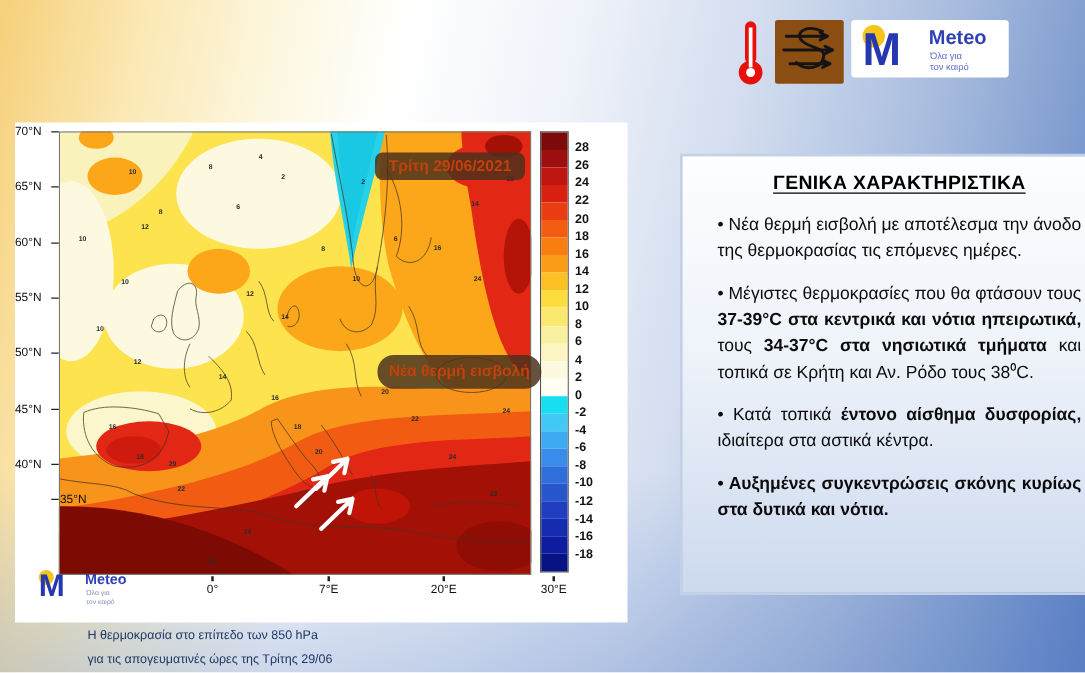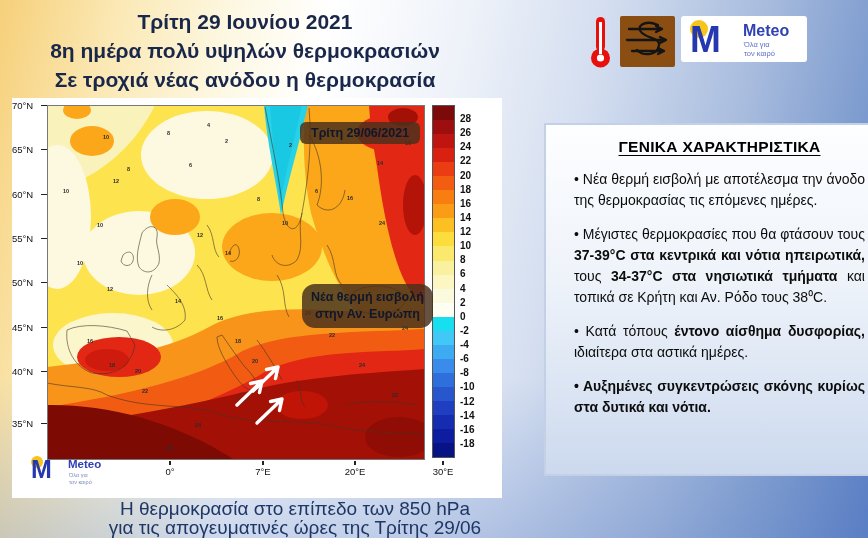--- a/index.html
+++ b/index.html
@@ -23,52 +23,47 @@
   .map-panel{position:absolute;left:12px;top:98px;width:490px;height:400px;background:#ffffff;}
   .plot{position:absolute;left:35px;top:7px;width:378px;height:355px;}
   .lat-tick{position:absolute;left:0;width:16px;text-align:right;font-size:9.5px;color:#111;}
   .lat-tick .dash{position:absolute;left:29px;top:5px;width:6px;height:1.2px;background:#222;}
   .lon-tick{position:absolute;width:34px;text-align:center;font-size:9.5px;color:#111;}
   .lon-tick .vline{width:1.2px;height:4px;background:#222;margin:0 auto 1px auto;}
   .cbar{position:absolute;left:420px;top:7px;width:23px;height:353px;display:flex;flex-direction:column;border:1px solid #555;box-sizing:border-box;}
   .cbar div{flex:1;}
   .cbar-ticks{position:absolute;left:448px;top:7px;width:30px;height:353px;}
   .cbar-ticks div{position:absolute;font-size:10px;font-weight:600;color:#111;}
-  .chip{position:absolute;background:rgba(74,48,28,0.84);color:#0f172a;font-weight:bold;border-radius:6px;text-align:center;}
+  .chip{position:absolute;background:rgba(74,48,28,0.84);color:#c2410c;font-weight:bold;border-radius:6px;text-align:center;}
   .date-chip{left:288px;top:24px;font-size:12.5px;padding:4px 11px;}
   .anno-chip{left:290px;top:186px;font-size:12.5px;line-height:17px;padding:5px 9px;border-radius:13px;}
   .maplogo{position:absolute;left:16px;top:356px;width:120px;height:40px;}
   .maplogo .sun{position:absolute;left:3px;top:2px;width:12px;height:12px;border-radius:50%;background:#f5c51b;}
   .maplogo .m{position:absolute;left:3px;top:1px;font-size:25px;font-weight:bold;color:#2638b0;}
   .maplogo .name{position:absolute;left:40px;top:4px;font-size:11.5px;font-weight:bold;color:#2f42b5;}
   .maplogo .tag{position:absolute;left:41px;top:18px;font-size:5.5px;line-height:6.5px;color:#7d8ac0;}
   .attribution{position:absolute;right:30px;top:380px;font-size:10px;color:#3a3a3a;}
   
-  .caption{position:absolute;left:70px;top:499px;width:450px;text-align:center;
-    color:#1e3765;font-size:19px;line-height:19px;}
+  .caption{position:absolute;left:70px;top:499px;width:450px;
+    color:#1e3765;font-size:10px;line-height:19px;}
   
   .right-panel{position:absolute;left:508px;top:123px;width:340px;height:353px;box-sizing:border-box;
     background:linear-gradient(180deg,#fdfeff 0%,#eef3fa 45%,#ccd9ee 100%);
     border:2px solid #c3d0e6;padding:11px 17px 8px 28px;margin-left:36px;}
   .panel-title{text-align:center;font-size:15.5px;font-weight:bold;color:#000;
     text-decoration:underline;text-underline-offset:3px;margin:2px 0 4px 0;letter-spacing:0.3px;}
   .bullet{font-size:14px;line-height:21px;color:#0c0c0c;text-align:justify;margin:13px 0 0 0;}
   .bullet .b{font-weight:bold;}
   svg text{font-family:"Liberation Sans",sans-serif;}
 </style>
 </head>
 <body>
 
 <div class="page">
 
-  <div class="title-block">
-    <div>Τρίτη 29 Ιουνίου 2021</div>
-    <div>8η ημέρα πολύ υψηλών θερμοκρασιών</div>
-    <div>Σε τροχιά νέας ανόδου η θερμοκρασία</div>
-  </div>
 
   <div class="logo-strip">
     <svg class="thermo" viewBox="0 0 26 56">
       <rect x="8" y="3" width="9" height="34" rx="4.5" fill="#e8100c"></rect>
       <circle cx="12.5" cy="44" r="9.5" fill="#e8100c"></circle>
       <rect x="11" y="8" width="3" height="32" fill="#ffffff"></rect>
       <circle cx="12.5" cy="44" r="3.6" fill="#ffffff"></circle>
     </svg>
     <svg class="windbox" viewBox="0 0 55 51">
       <g stroke="#141414" stroke-width="2.3" fill="none" stroke-linecap="round">
@@ -198,21 +193,21 @@
     </svg>
 
     <div id="lat-ticks">
         <div class="lat-tick" style="top: 2px;"><span>70°N</span><span class="dash"></span></div>
         <div class="lat-tick" style="top: 46px;"><span>65°N</span><span class="dash"></span></div>
         <div class="lat-tick" style="top: 91px;"><span>60°N</span><span class="dash"></span></div>
         <div class="lat-tick" style="top: 135px;"><span>55°N</span><span class="dash"></span></div>
         <div class="lat-tick" style="top: 179px;"><span>50°N</span><span class="dash"></span></div>
         <div class="lat-tick" style="top: 224px;"><span>45°N</span><span class="dash"></span></div>
         <div class="lat-tick" style="top: 268px;"><span>40°N</span><span class="dash"></span></div>
-        <div class="lat-tick" style="top: 320px;"><span>35°N</span><span class="dash"></span></div>
+        <div class="lat-tick" style="top: 296px; padding-left: 36px;"><span>35°N</span><span class="dash"></span></div>
       </div>
     <div id="lon-ticks">
         <div class="lon-tick" style="top: 363px; left: 141px;">
           <div class="vline"></div>
           <div>0°</div>
         </div>
         <div class="lon-tick" style="top: 363px; left: 234px;">
           <div class="vline"></div>
           <div>7°E</div>
         </div>
@@ -276,21 +271,20 @@
         <div style="top: 276.4px;">-10</div>
         <div style="top: 290.52px;">-12</div>
         <div style="top: 304.64px;">-14</div>
         <div style="top: 318.76px;">-16</div>
         <div style="top: 332.88px;">-18</div>
       </div>
 
     <div class="chip date-chip">Τρίτη 29/06/2021</div>
     <div class="chip anno-chip">
       <div>Νέα θερμή εισβολή</div>
-      <div>στην Αν. Ευρώπη</div>
     </div>
 
     <div class="maplogo">
       <span class="sun"></span>
       <span class="m">M</span>
       <span class="name">Meteo</span>
       <span class="tag">
         <span>Όλα για</span><br>
         <span>τον καιρό</span>
       </span>
@@ -301,18 +295,18 @@
   <div class="caption">
     <div>Η θερμοκρασία στο επίπεδο των 850 hPa</div>
     <div>για τις απογευματινές ώρες της Τρίτης 29/06</div>
   </div>
 
   <div class="right-panel">
     <div class="panel-title">ΓΕΝΙΚΑ ΧΑΡΑΚΤΗΡΙΣΤΙΚΑ</div>
     <div id="bullets">
         <p class="bullet"><span>• Νέα θερμή εισβολή με αποτέλεσμα την άνοδο της θερμοκρασίας τις επόμενες ημέρες.</span></p>
         <p class="bullet"><span>• Μέγιστες θερμοκρασίες που θα φτάσουν τους </span><span class="b">37-39°C στα κεντρικά και νότια ηπειρωτικά,</span><span> τους </span><span class="b">34-37°C στα νησιωτικά τμήματα</span><span> και τοπικά σε Κρήτη και Αν. Ρόδο τους 38⁰C.</span></p>
-        <p class="bullet"><span>• Κατά τόπους </span><span class="b">έντονο αίσθημα δυσφορίας,</span><span> ιδιαίτερα στα αστικά ημέρες.</span></p>
+        <p class="bullet"><span>• Κατά τοπικά </span><span class="b">έντονο αίσθημα δυσφορίας,</span><span> ιδιαίτερα στα αστικά κέντρα.</span></p>
         <p class="bullet"><span class="b">• Αυξημένες συγκεντρώσεις σκόνης κυρίως στα δυτικά και νότια.</span></p>
       </div>
   </div>
 
 </div>
 
 </body></html>

